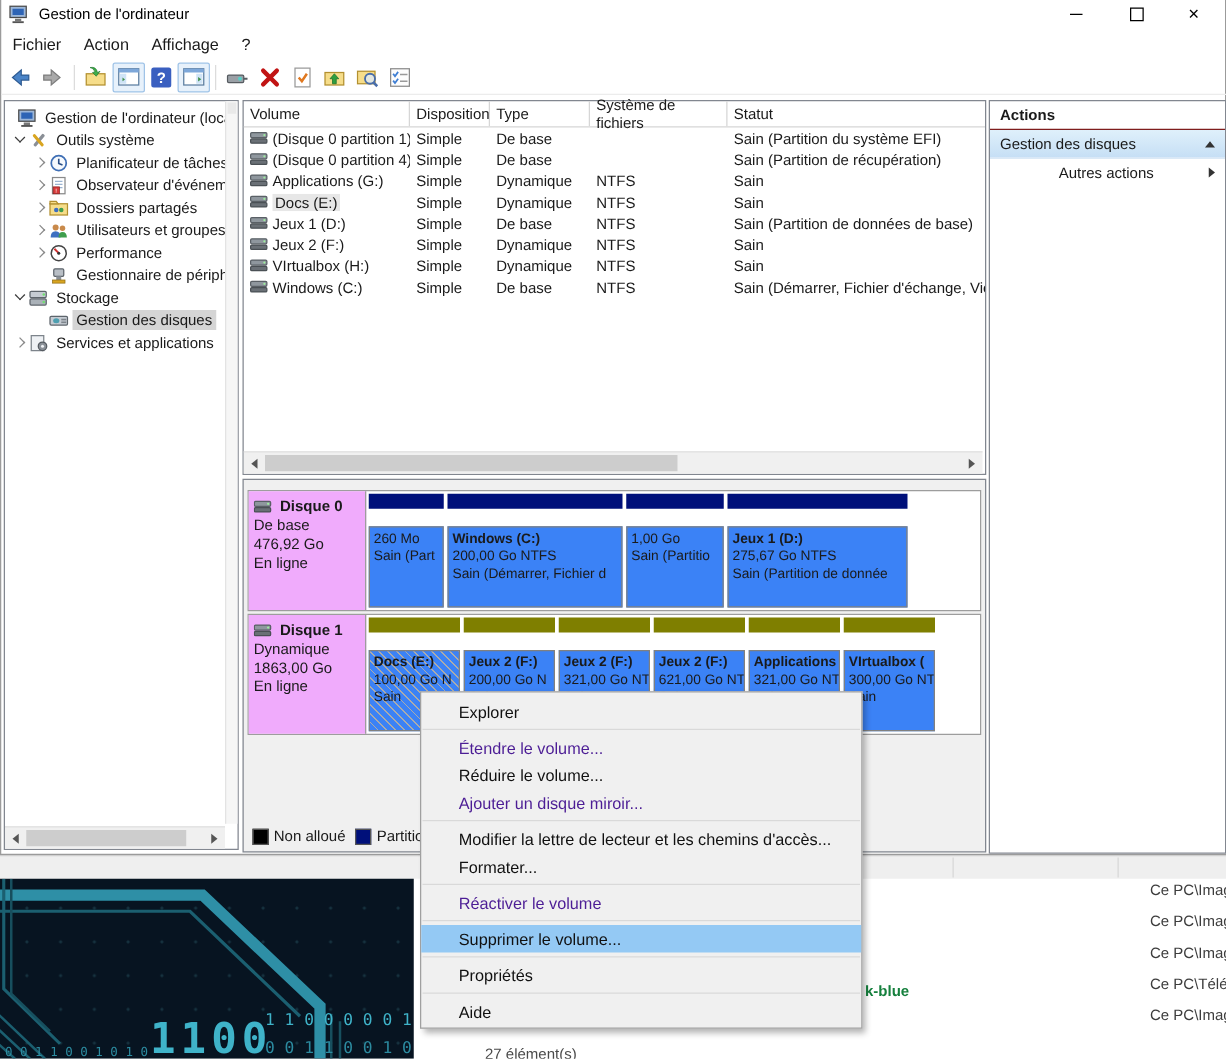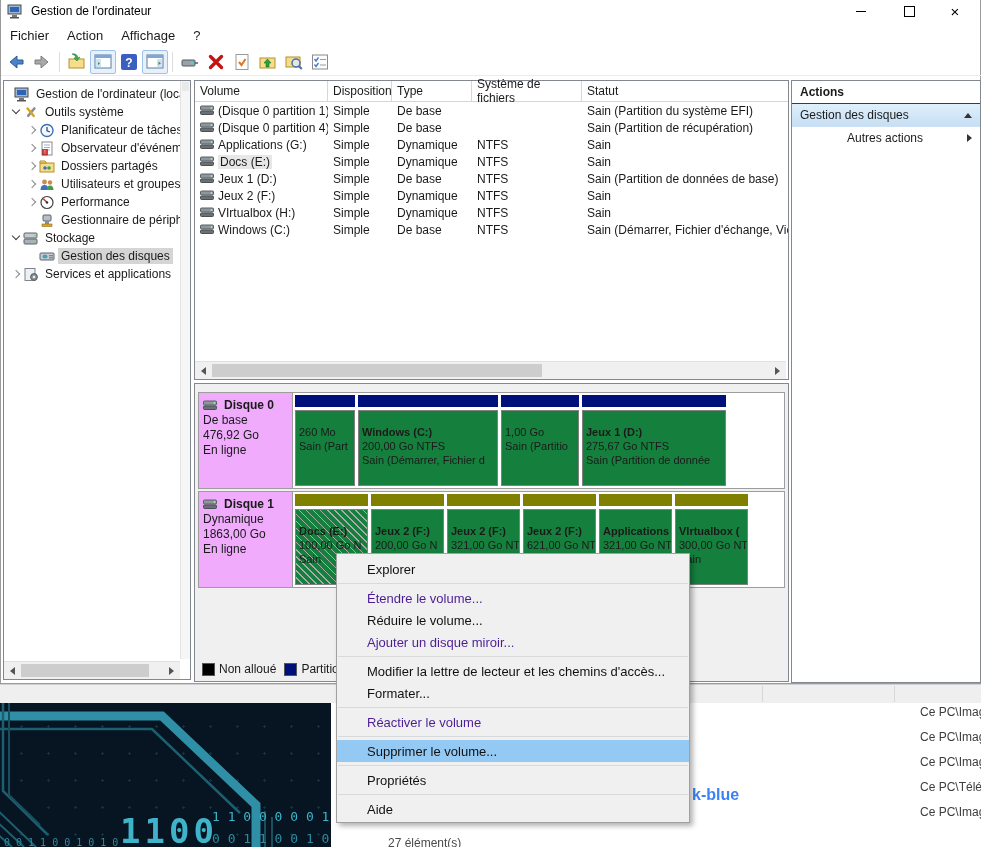--- a/index.html
+++ b/index.html
@@ -5,21 +5,21 @@
   html,body{margin:0;padding:0}
   body{width:981px;height:847px;position:relative;overflow:hidden;
        font-family:"Liberation Sans",sans-serif;font-size:12px;color:#1a1a1a;background:#fff}
   .abs{position:absolute}
 
   
   .bg-band{left:0;top:684px;width:981px;height:19px;background:#efefef;border-top:1px solid #cfcfcf}
   .bg-div{top:686px;width:1px;height:16px;background:#d7d7d7}
   .bg-white{left:331px;top:703px;width:650px;height:144px;background:#fff}
   .explorer-path{width:70px;white-space:nowrap;color:#3d3d3d;font-size:12px}
-  .kblue{color:#3b82f6;font-weight:bold;font-size:16px}
+  .kblue{color:#15803d;font-weight:bold;font-size:12px}
   .count{color:#4a4a4a;font-size:12px}
 
   .circuit{left:0;top:703px;width:331px;height:144px;background:#071421;overflow:hidden;
      background-image:radial-gradient(#16323f 1.2px,transparent 1.3px);background-size:27px 27px;background-position:8px 10px}
   .circuit svg{position:absolute;left:0;top:0}
   .bin-block{left:118px;top:80px;color:#49b6c9;font-family:"DejaVu Sans Mono",monospace;
      font-size:8px;line-height:10px;letter-spacing:1px;white-space:pre}
   .big-num{left:120px;top:108px;color:#3fb3c9;font-family:"DejaVu Sans Mono",monospace;font-size:34px;font-weight:bold;letter-spacing:4px}
   .bin-r1{left:212px;top:106px;color:#3fb3c9;font-family:"DejaVu Sans Mono",monospace;font-size:13px;white-space:nowrap}
   .bin-r2{left:212px;top:128px;color:#2c8ba0;font-family:"DejaVu Sans Mono",monospace;font-size:13px;white-space:nowrap}
@@ -78,21 +78,21 @@
 
   
   .disk-row{position:absolute;left:3px;width:585px;height:95px;border:1px solid #9d9d9d;background:#fff;display:flex}
   .disk-info{width:94px;flex:none;background:#f0abfc;border-right:1px solid #9d9d9d;padding:5px 4px;box-sizing:border-box;line-height:15px;white-space:nowrap;overflow:hidden}
   .disk-info .dname{font-weight:bold;display:flex;align-items:center;gap:3px}
   .parts{flex:1;display:flex;gap:3px;padding:2px 2px;box-sizing:border-box;min-width:0}
   .part{flex:none;display:flex;flex-direction:column;min-width:0}
   .pstrip{height:12px;flex:none}
   .pstrip.basic{background:#00107a}
   .pstrip.dyn{background:#7f7f00}
-  .pbox{margin-top:3px;flex:1;border:1px solid #808080;background:#15803d;padding:14px 3px;font-size:11px;line-height:14px;overflow:hidden;white-space:nowrap}
+  .pbox{margin-top:14px;flex:1;border:1px solid #808080;background:#3b82f6;padding:2px 3px;font-size:11px;line-height:14px;overflow:hidden;white-space:nowrap}
   .pbox .pname{font-weight:bold}
   .pbox.hatch{background-image:repeating-linear-gradient(45deg,transparent 0 4px,#ababab 4px 5px)}
   .legend{position:absolute;left:7px;bottom:5px;display:flex;align-items:center;gap:8px;font-size:12px}
   .sw{width:11px;height:11px;border:1px solid #555;flex:none;margin-right:4px}
   .sw.black{background:#000}.sw.navy{background:#00107a}
   .leg-item{display:flex;align-items:center}
 
   
   .act-title{height:22px;display:flex;align-items:center;padding-left:8px;font-weight:bold;border-bottom:1px solid #7f1d1d}
   .act-sel{height:22px;display:flex;align-items:center;padding:0 8px;background:linear-gradient(#dff0fb,#c6dff5);border-bottom:1px solid #cfe2f3}

